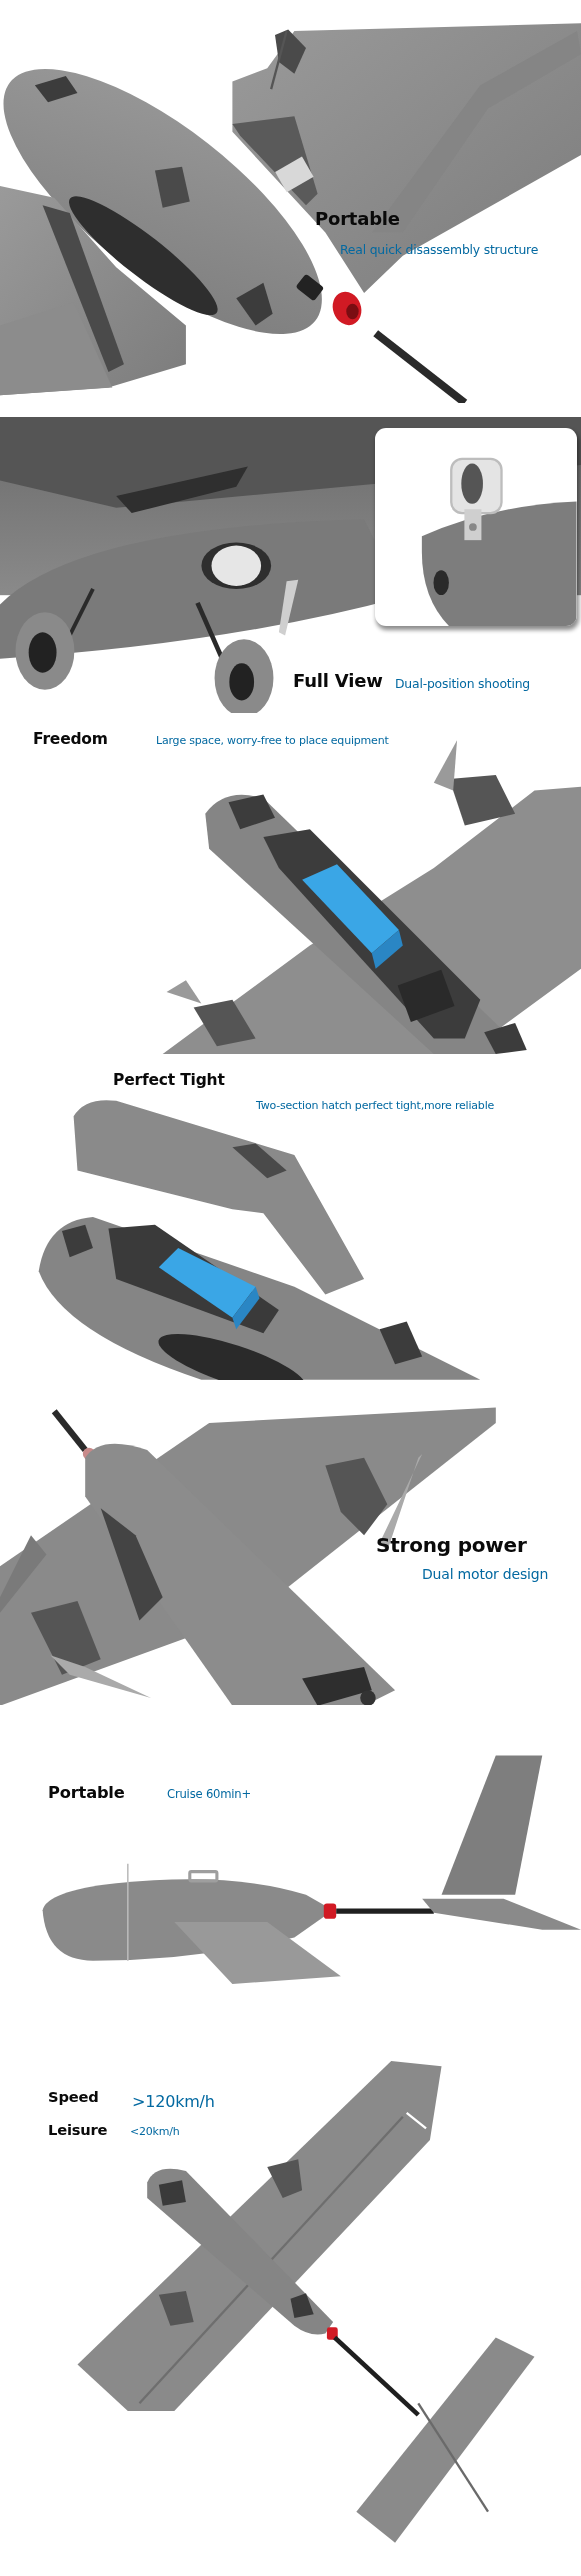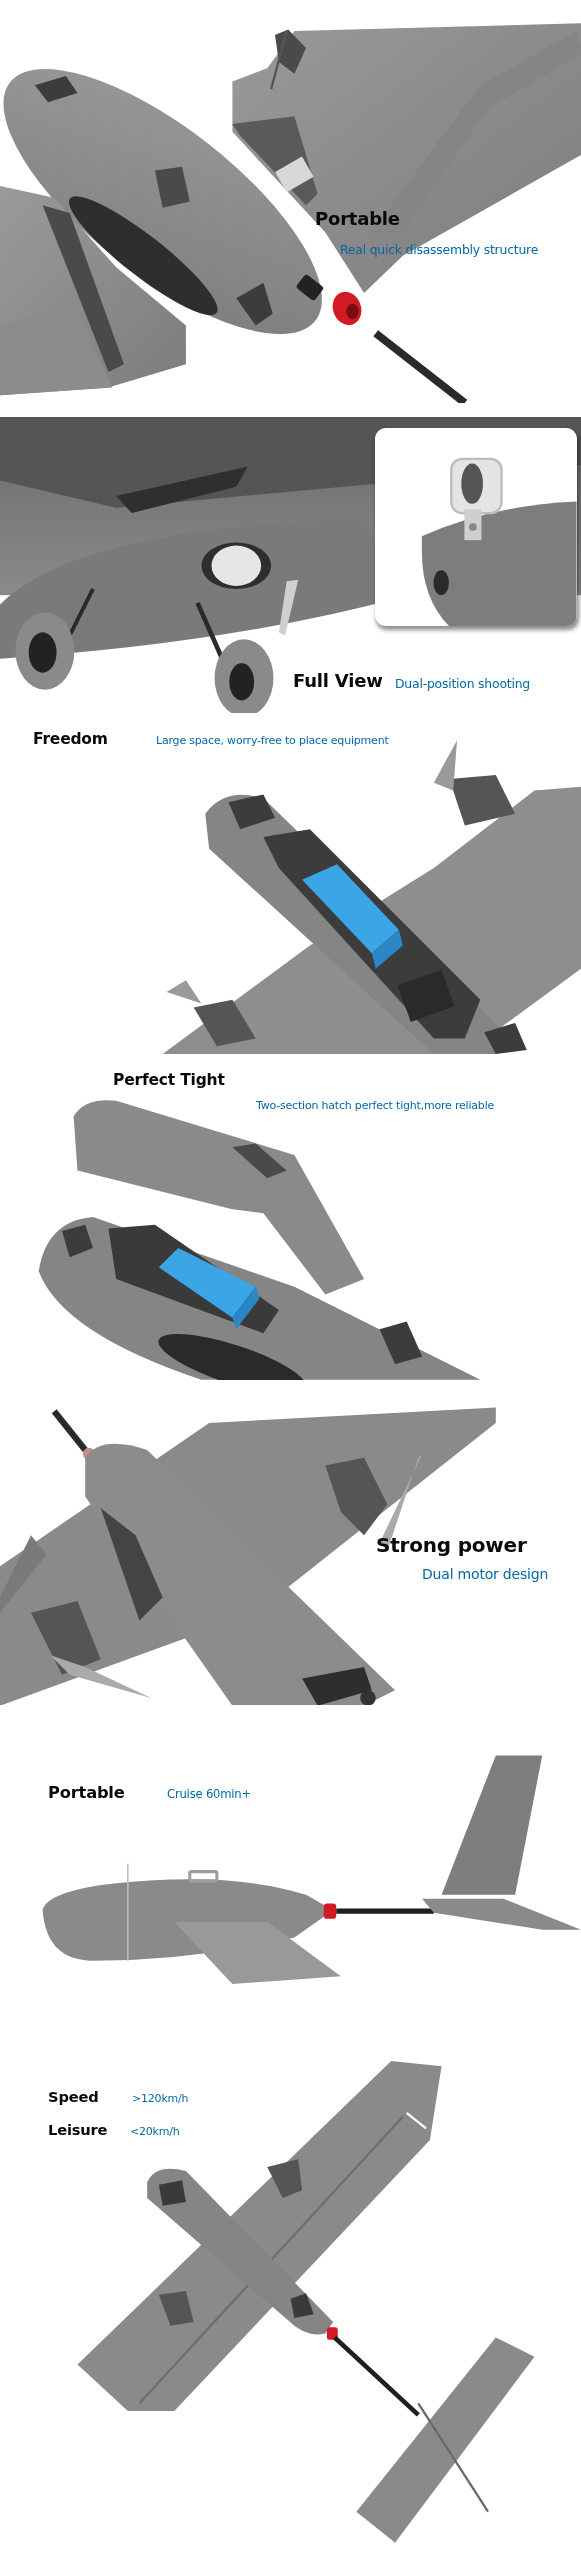--- a/index.html
+++ b/index.html
@@ -200,17 +200,17 @@
     <polygon points="205,360 240,355 250,395 220,400" fill="#555"></polygon>
 
     <rect x="422" y="402" width="14" height="16" rx="3" fill="#d11a24"></rect>
 
     <line x1="432" y1="415" x2="540" y2="515" stroke="#1f1f1f" stroke-width="6"></line>
 
     <polygon points="640,415 690,440 510,680 460,640" fill="#8a8a8a"></polygon>
     <line x1="540" y1="500" x2="630" y2="640" stroke="#6a6a6a" stroke-width="3"></line>
   </svg>
   <div class="title" style="left:48px;top:72px;font-size:14.7px;">Speed</div>
-  <div class="sub" style="left:132px;top:76px;font-size:11px;">&gt;120km/h</div>
+  <div class="sub" style="left:132px;top:76px;font-size:16px;">&gt;120km/h</div>
   <div class="title" style="left:48px;top:105px;font-size:14.7px;">Leisure</div>
   <div class="sub" style="left:130px;top:109px;font-size:11px;">&lt;20km/h</div>
 </div>
 
 
 </body></html>

